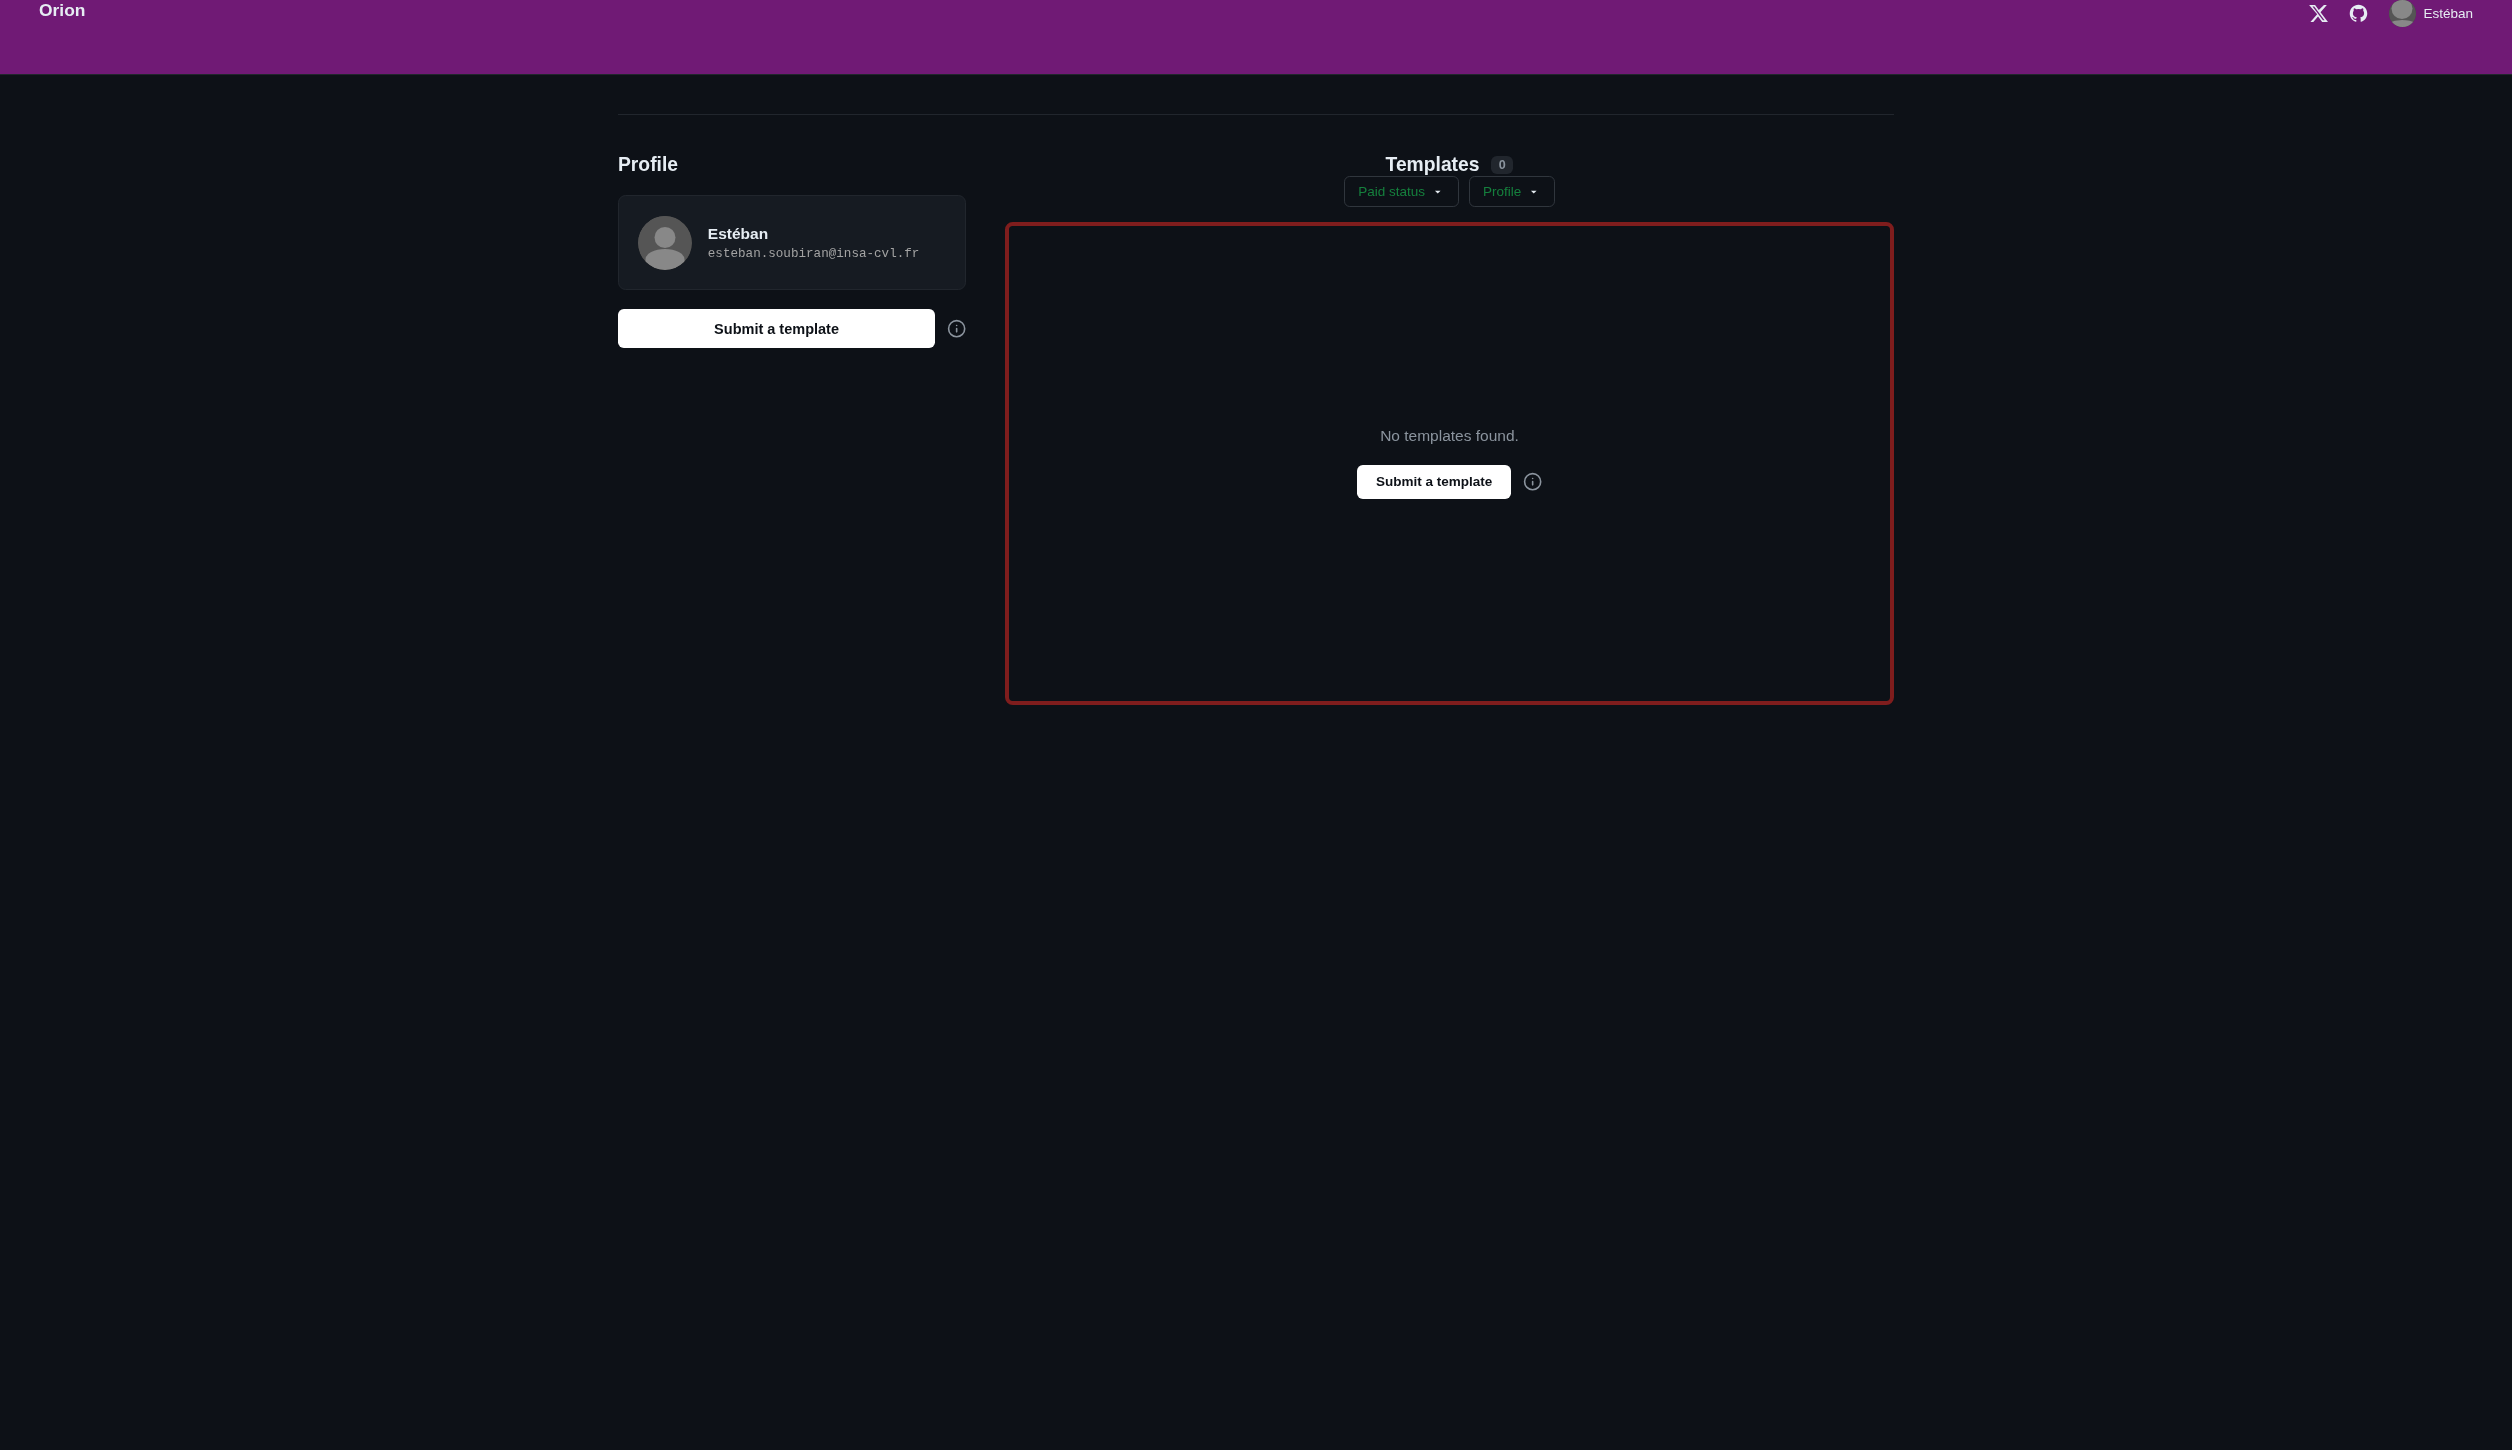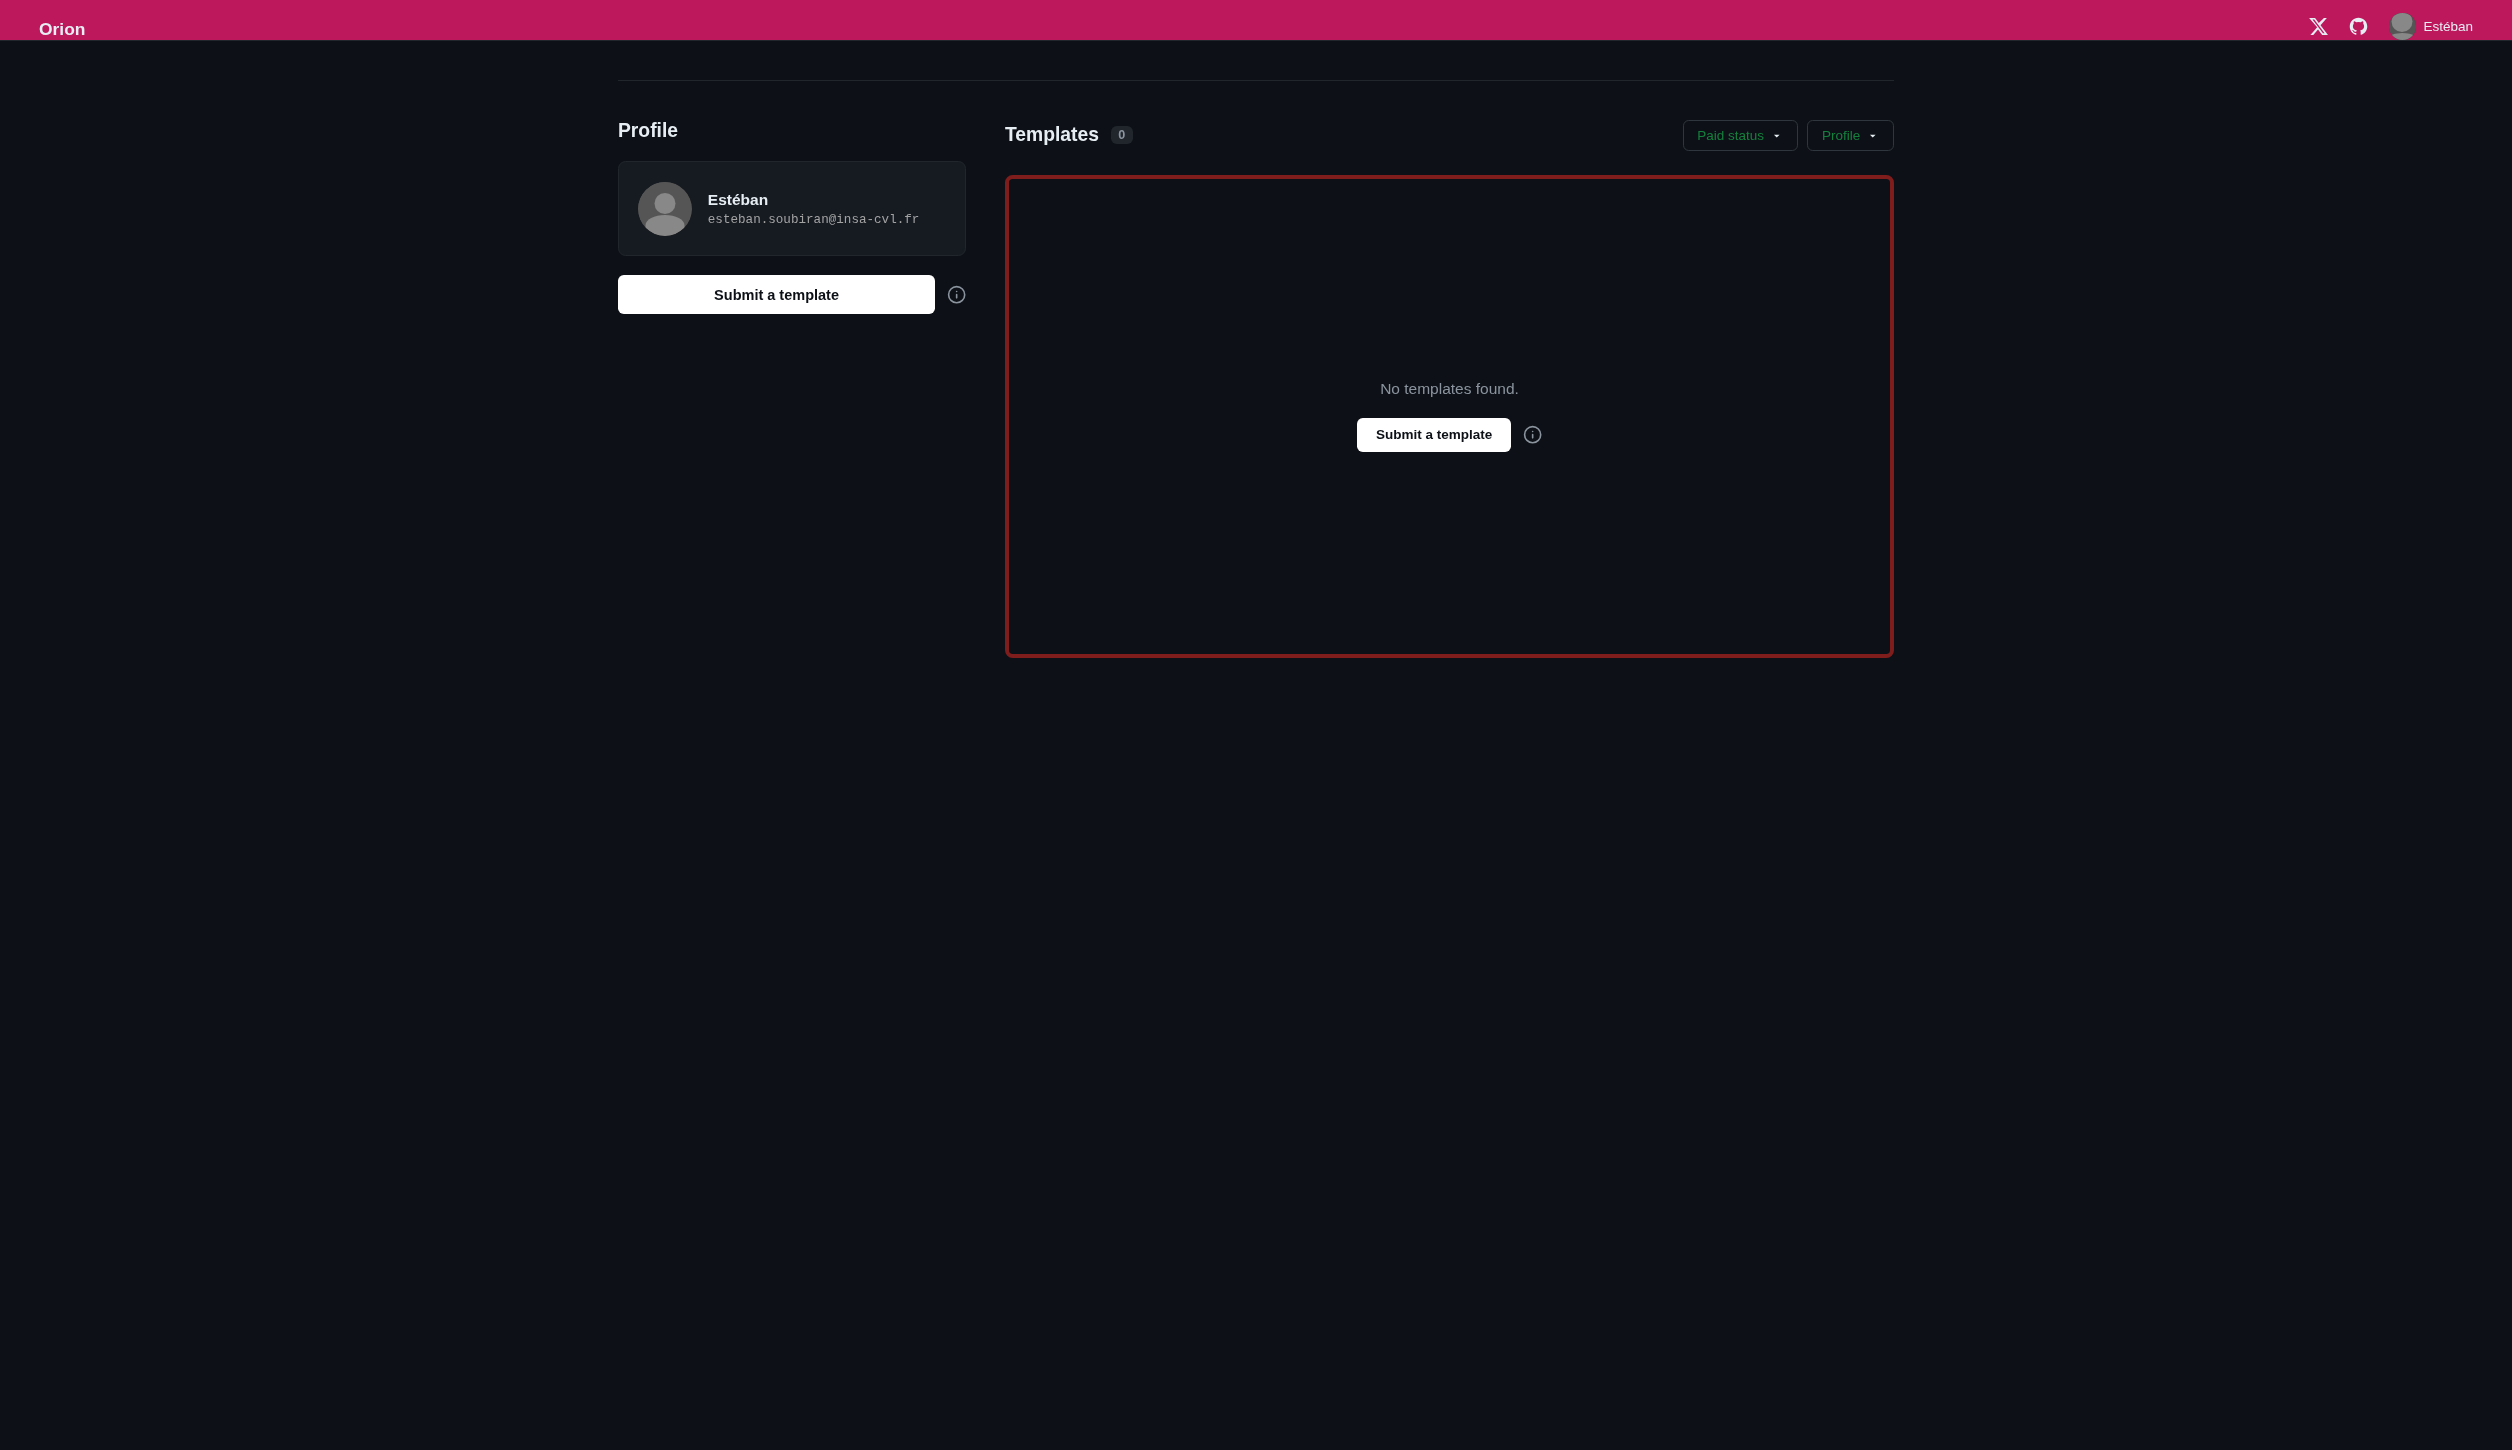--- a/index.html
+++ b/index.html
@@ -11,25 +11,25 @@
     body {
       background-color: #0d1117;
       color: #e6edf3;
       font-family: -apple-system, BlinkMacSystemFont, 'Segoe UI', Helvetica, Arial, sans-serif;
       min-height: 100vh;
     }
 
     
     .navbar {
       display: flex;
-      align-items: flex-end;
+      align-items: flex-start;
       justify-content: space-between;
       padding: 0 39px;
-      height: 41px;
-      background-color: #be185d;
+      height: 75px;
+      background-color: #701a75;
       border-bottom: 1px solid #21262d;
     }
 
     .navbar-brand {
       font-size: 17.4px;
       font-weight: 700;
       color: #e6edf3;
     }
 
     .navbar-right {
@@ -213,21 +213,22 @@
       align-items: center;
     }
 
     
     .right-panel {}
 
     .templates-header {
       display: flex;
       align-items: center;
       justify-content: space-between;
-      margin-bottom: 24px;
+      margin-bottom: 15px;
+      flex-direction: column;
     }
 
     .templates-title-row {
       display: flex;
       align-items: center;
       gap: 11.6px;
     }
 
     .templates-title {
       font-size: 19.3px;

